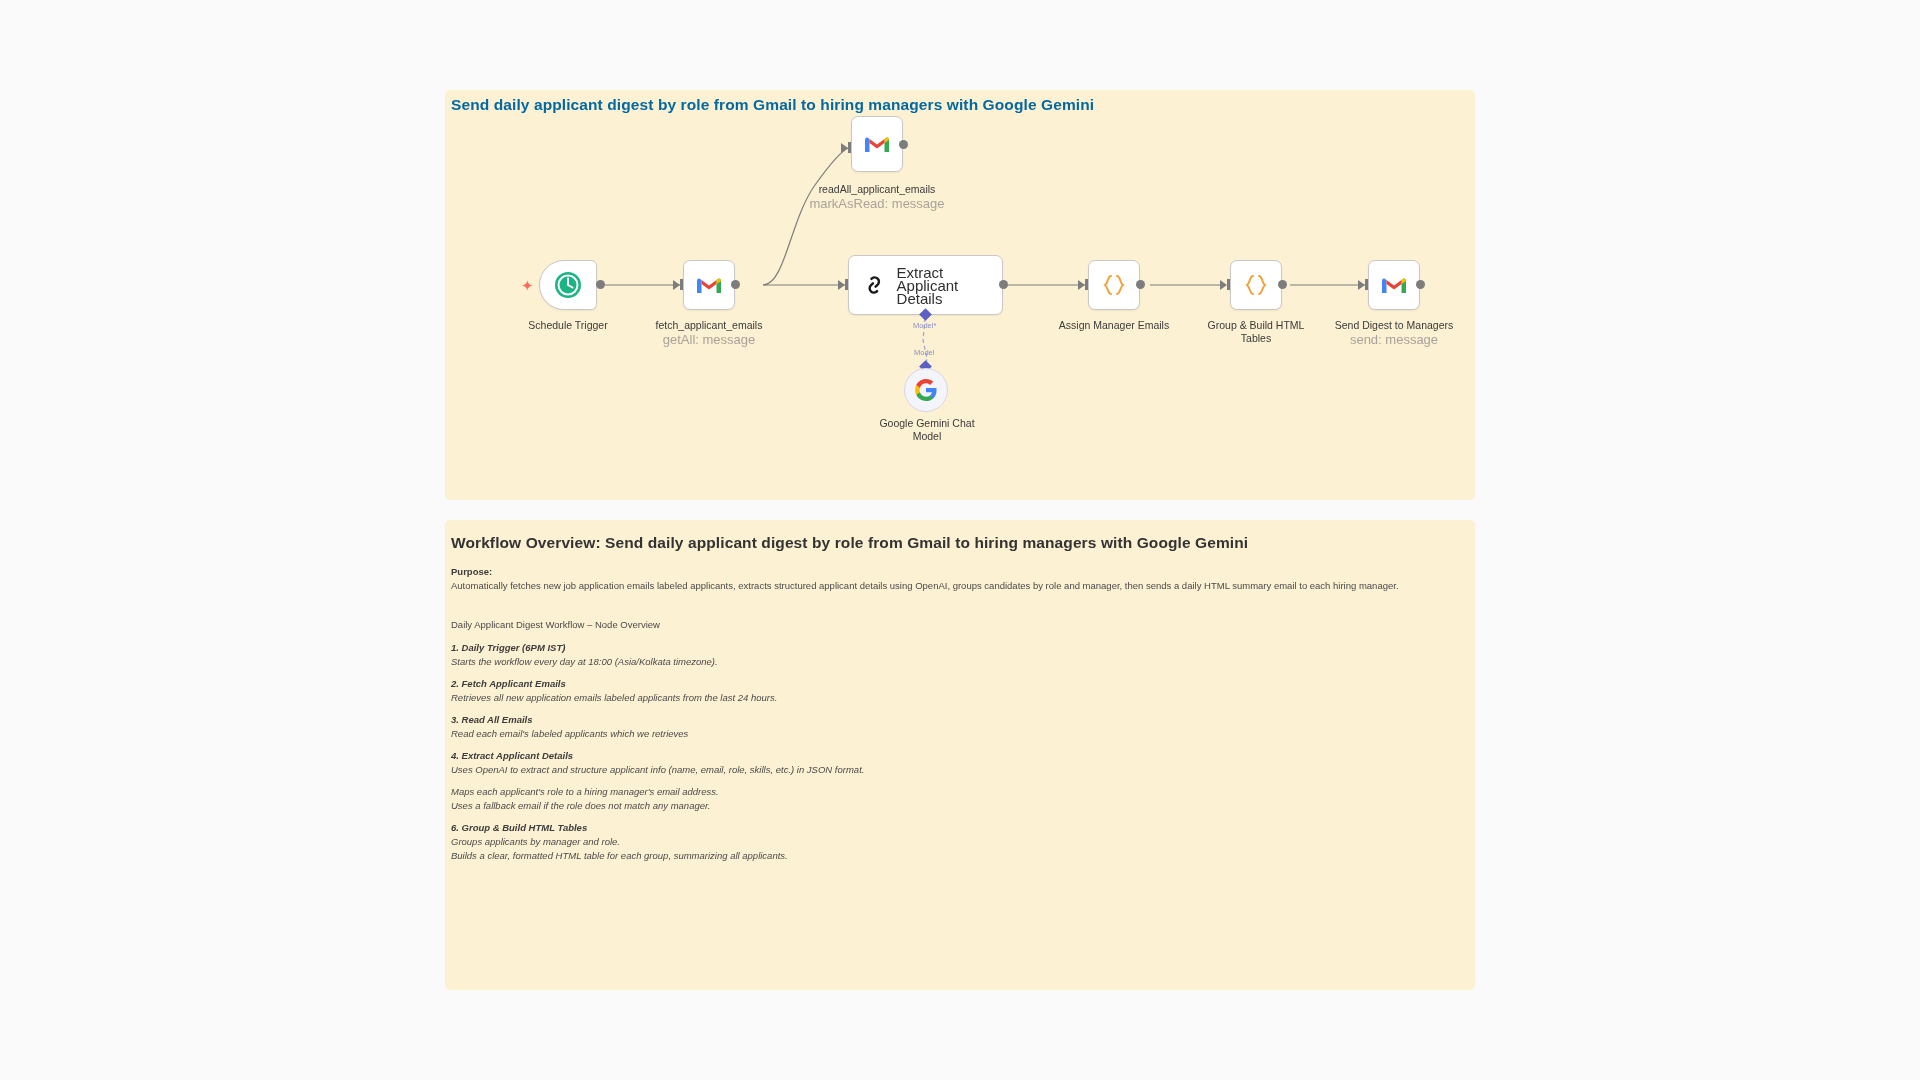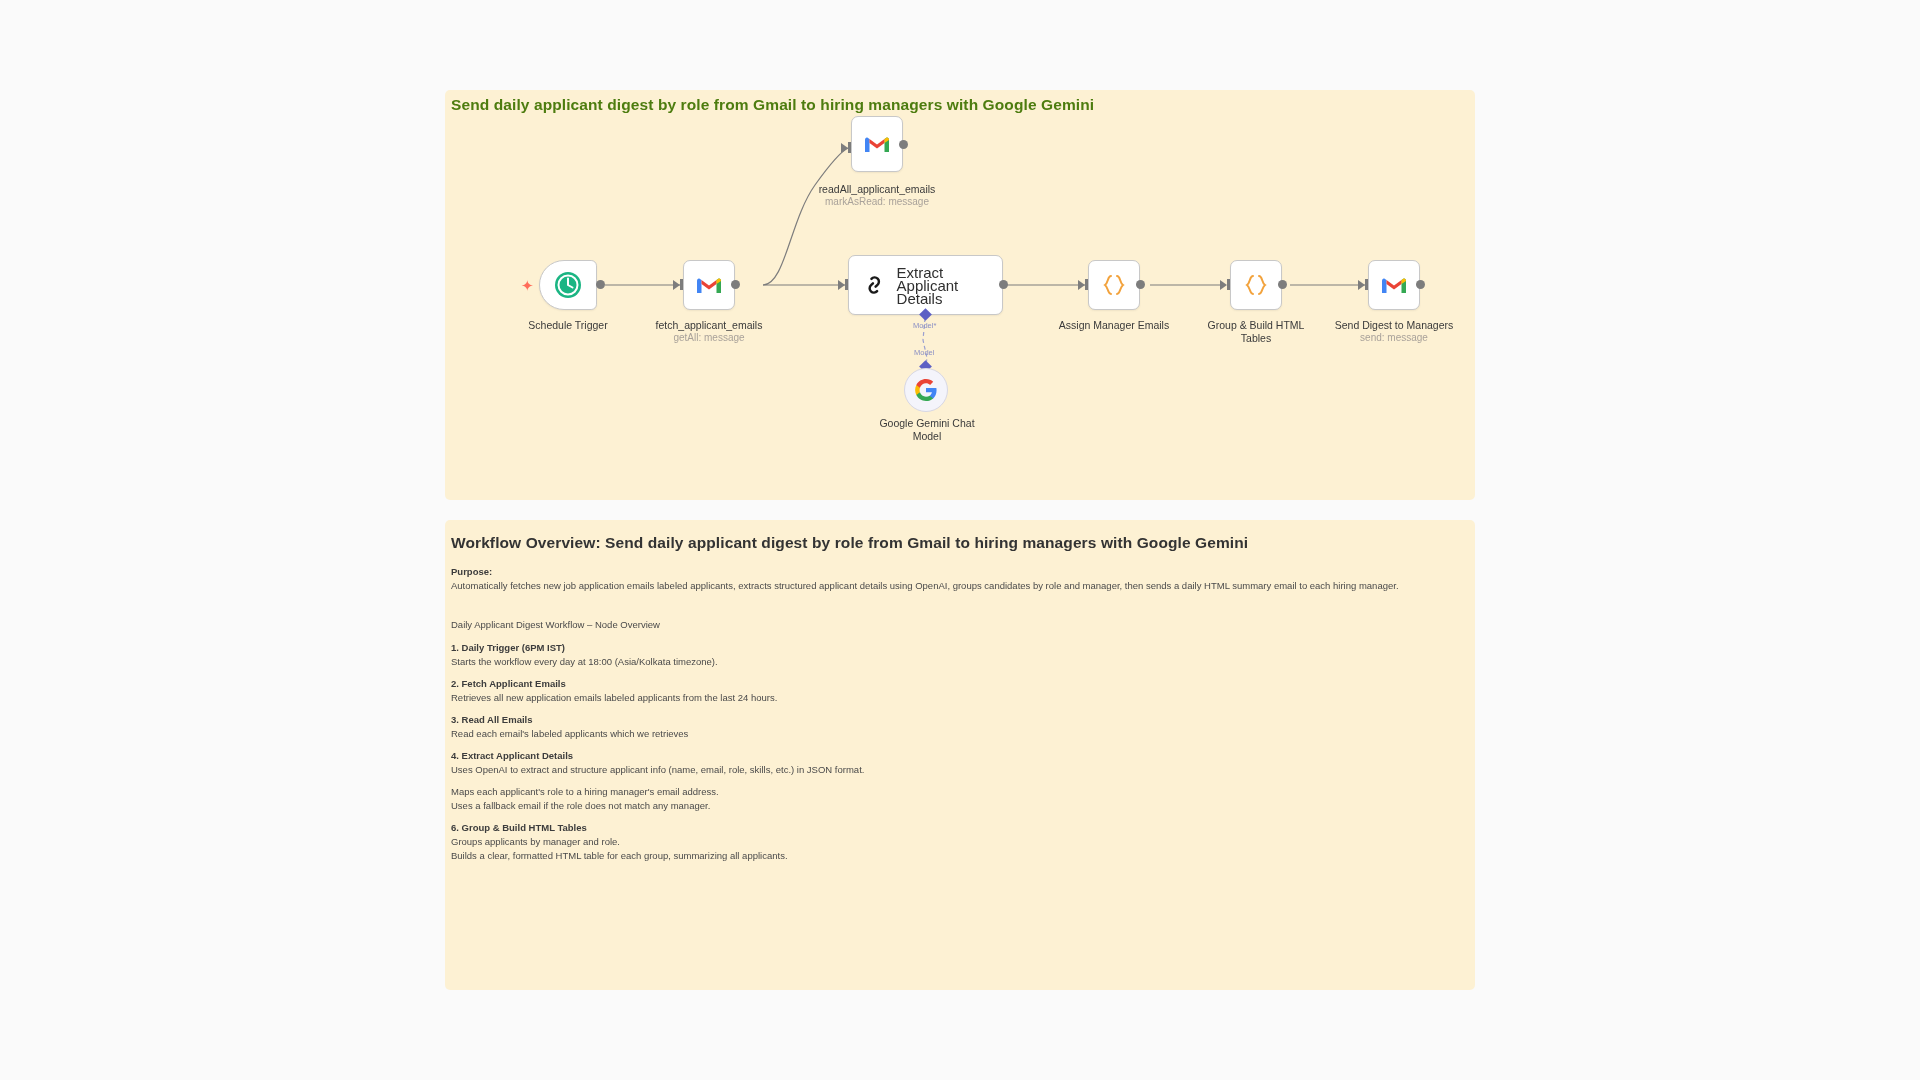--- a/index.html
+++ b/index.html
@@ -22,21 +22,21 @@
     left: 445px; top: 90px;
     width: 1030px; height: 410px;
     background: #fdf1d3;
     border-radius: 5px;
   }
   .wf-title {
     position: absolute;
     left: 6px; top: 6px;
     font-size: 15.5px;
     font-weight: bold;
-    color: #4d7c0f;
+    color: #0369a1;
     letter-spacing: .1px;
     white-space: nowrap;
   }
   .canvas {
     position: absolute;
     left: 0; top: 0; right: 0; bottom: 0;
   }
   .canvas svg.edges {
     position: absolute; left: 0; top: 0;
     width: 100%; height: 100%;
@@ -67,21 +67,21 @@
     color: #3a3a3a;
     line-height: 13px;
     white-space: pre-line;
     width: 180px;
     left: 50%;
     transform: translateX(-50%);
   }
   .node-sub {
     position: absolute;
     text-align: center;
-    font-size: 10px;
+    font-size: 13px;
     color: #a9a29a;
     width: 180px;
     left: 50%;
     transform: translateX(-50%);
   }
   .node-title-inline {
     font-size: 15px;
     color: #2f2f2f;
     line-height: 13px;
     white-space: pre-line;
@@ -147,21 +147,21 @@
   .ov-title {
     font-size: 15.5px;
     font-weight: bold;
     color: #333333;
     margin: 0 0 14px 0;
     letter-spacing: .1px;
   }
   .ov-h { font-size: 9.5px; font-weight: bold; color: #3c3c3c; margin: 0 0 3px 0; }
   .ov-p { font-size: 9.5px; color: #4a4a4a; margin: 0 0 3px 0; }
   .ov-block { margin-bottom: 28px; }
-  .ov-block.tight { margin-bottom: 11px; }
+  .ov-block.tight { margin-bottom: 11px; font-style: italic; }
   .ov-gap { margin-bottom: 12px; }
 </style>
 </head>
 <body>
 
 <div class="page">
 
   <div class="wf-card">
     <div class="wf-title">Send daily applicant digest by role from Gmail to hiring managers with Google Gemini</div>
 

